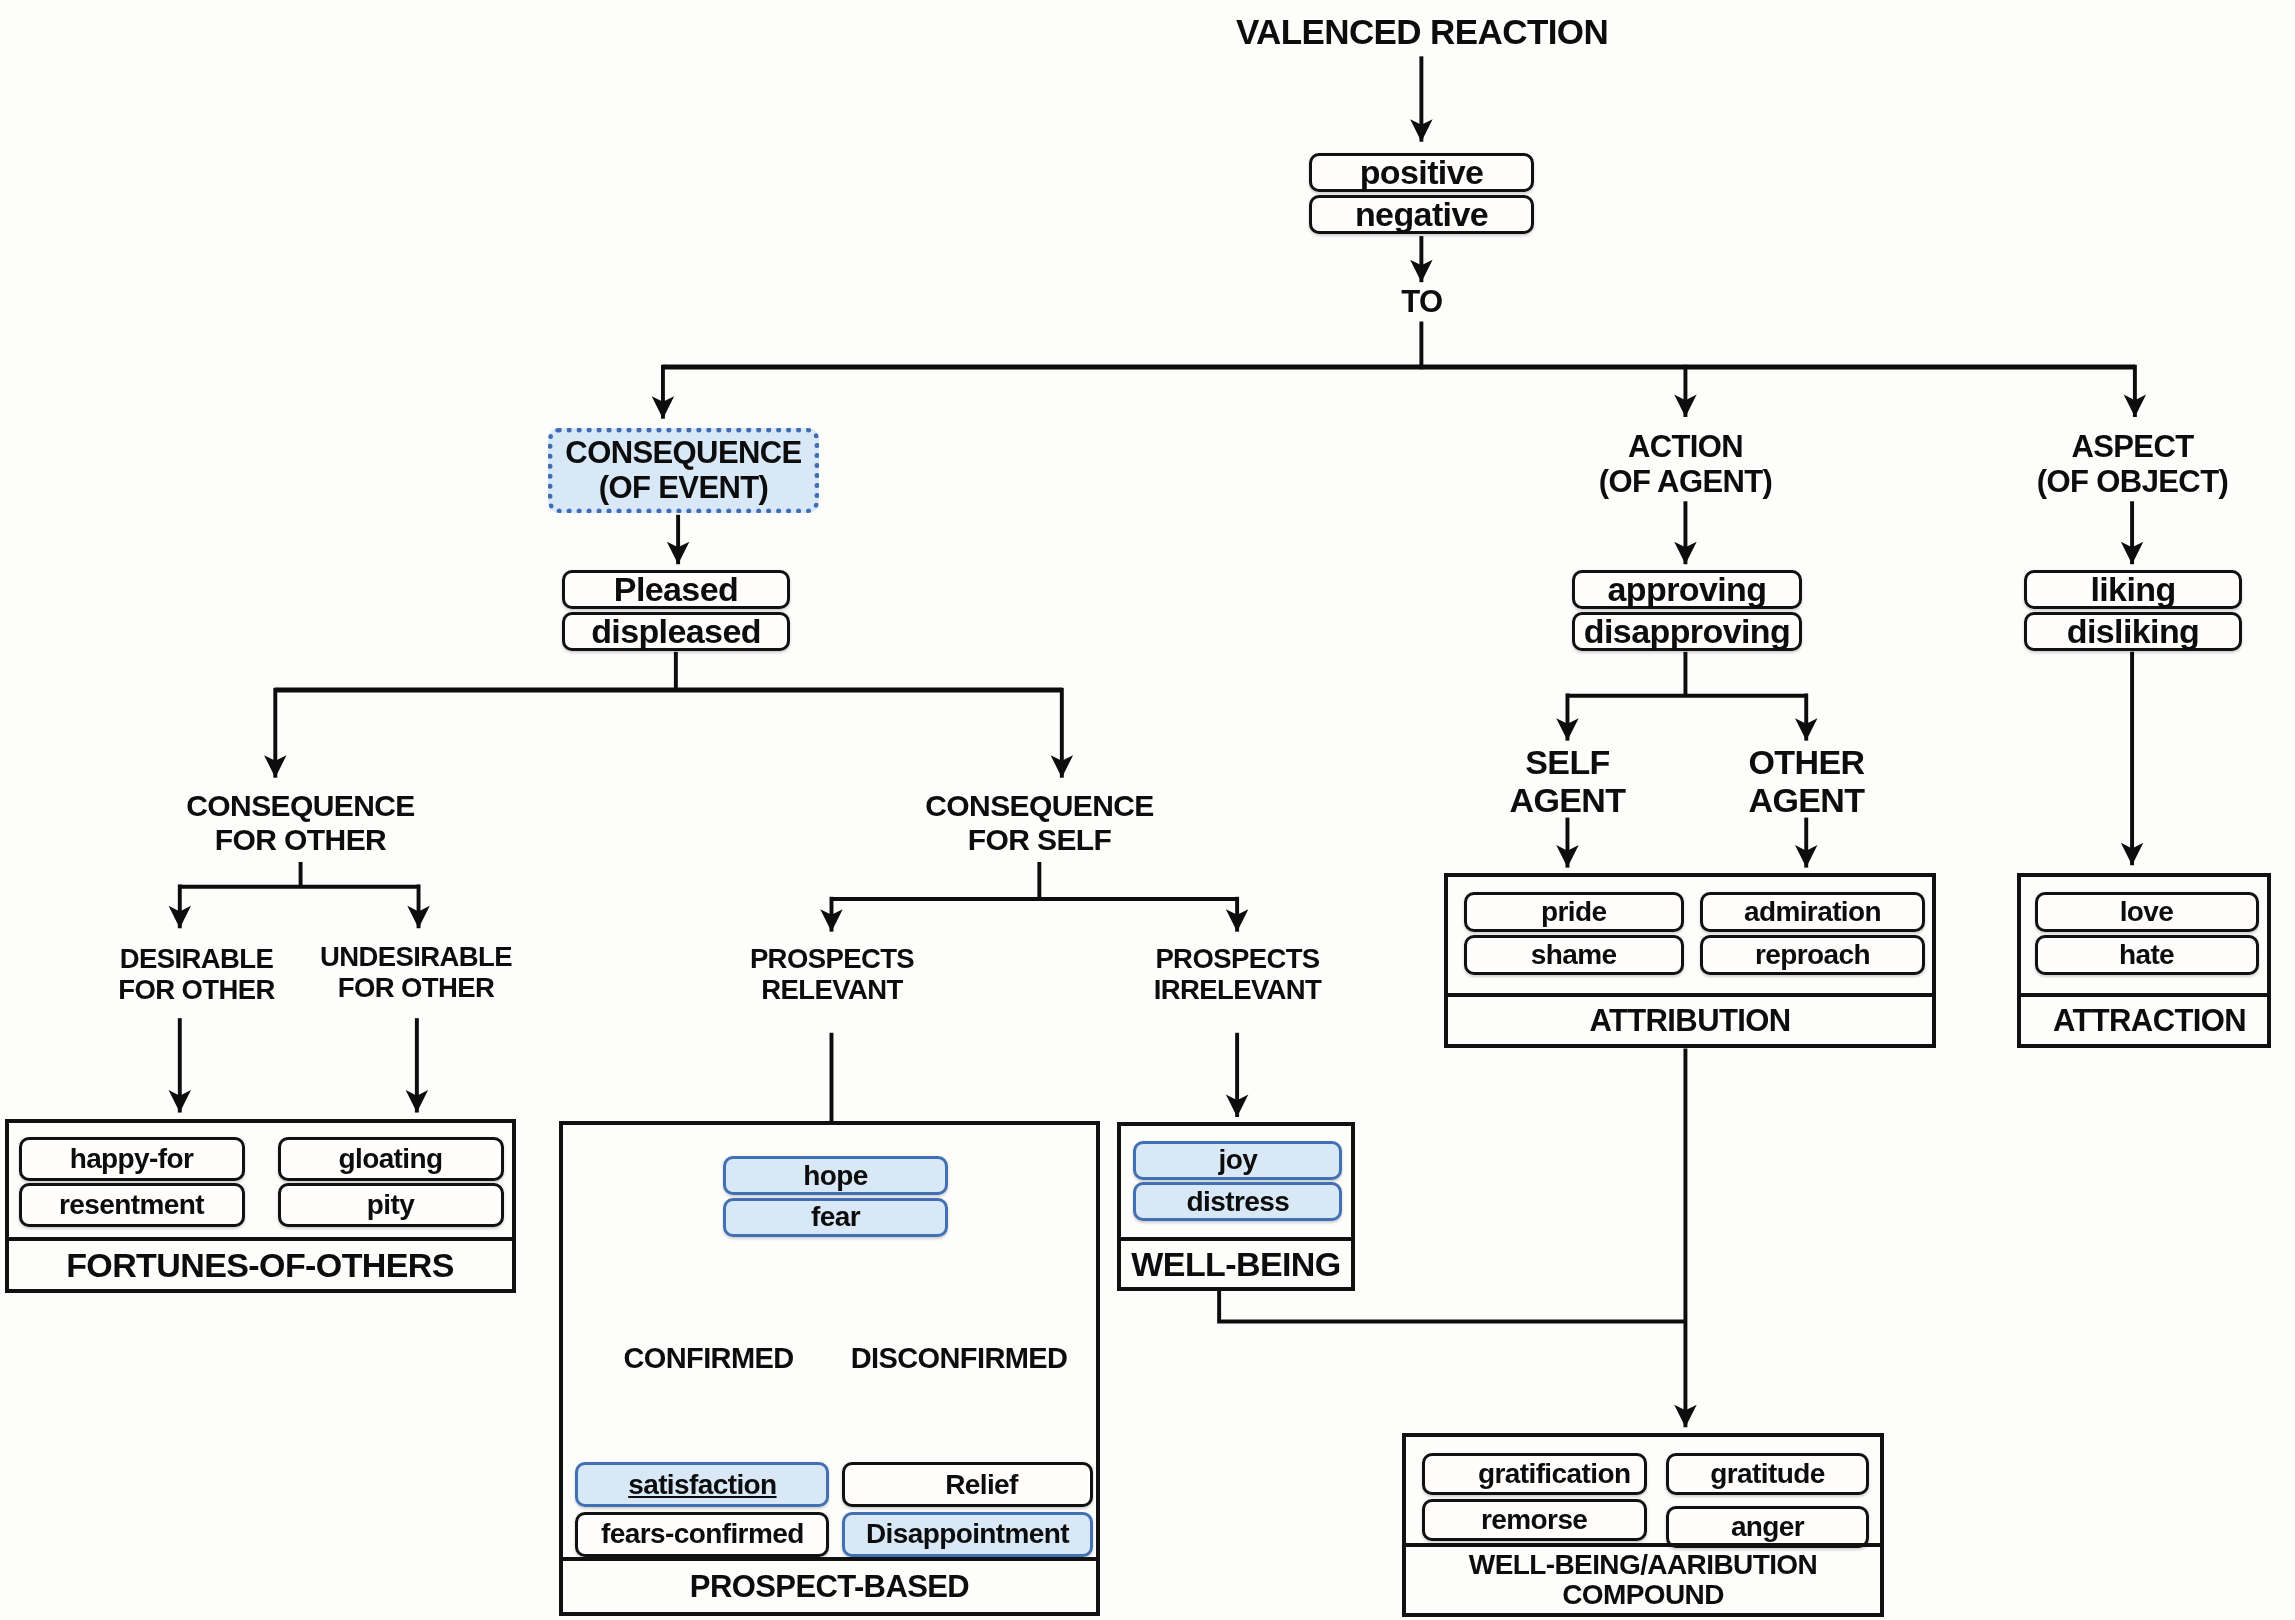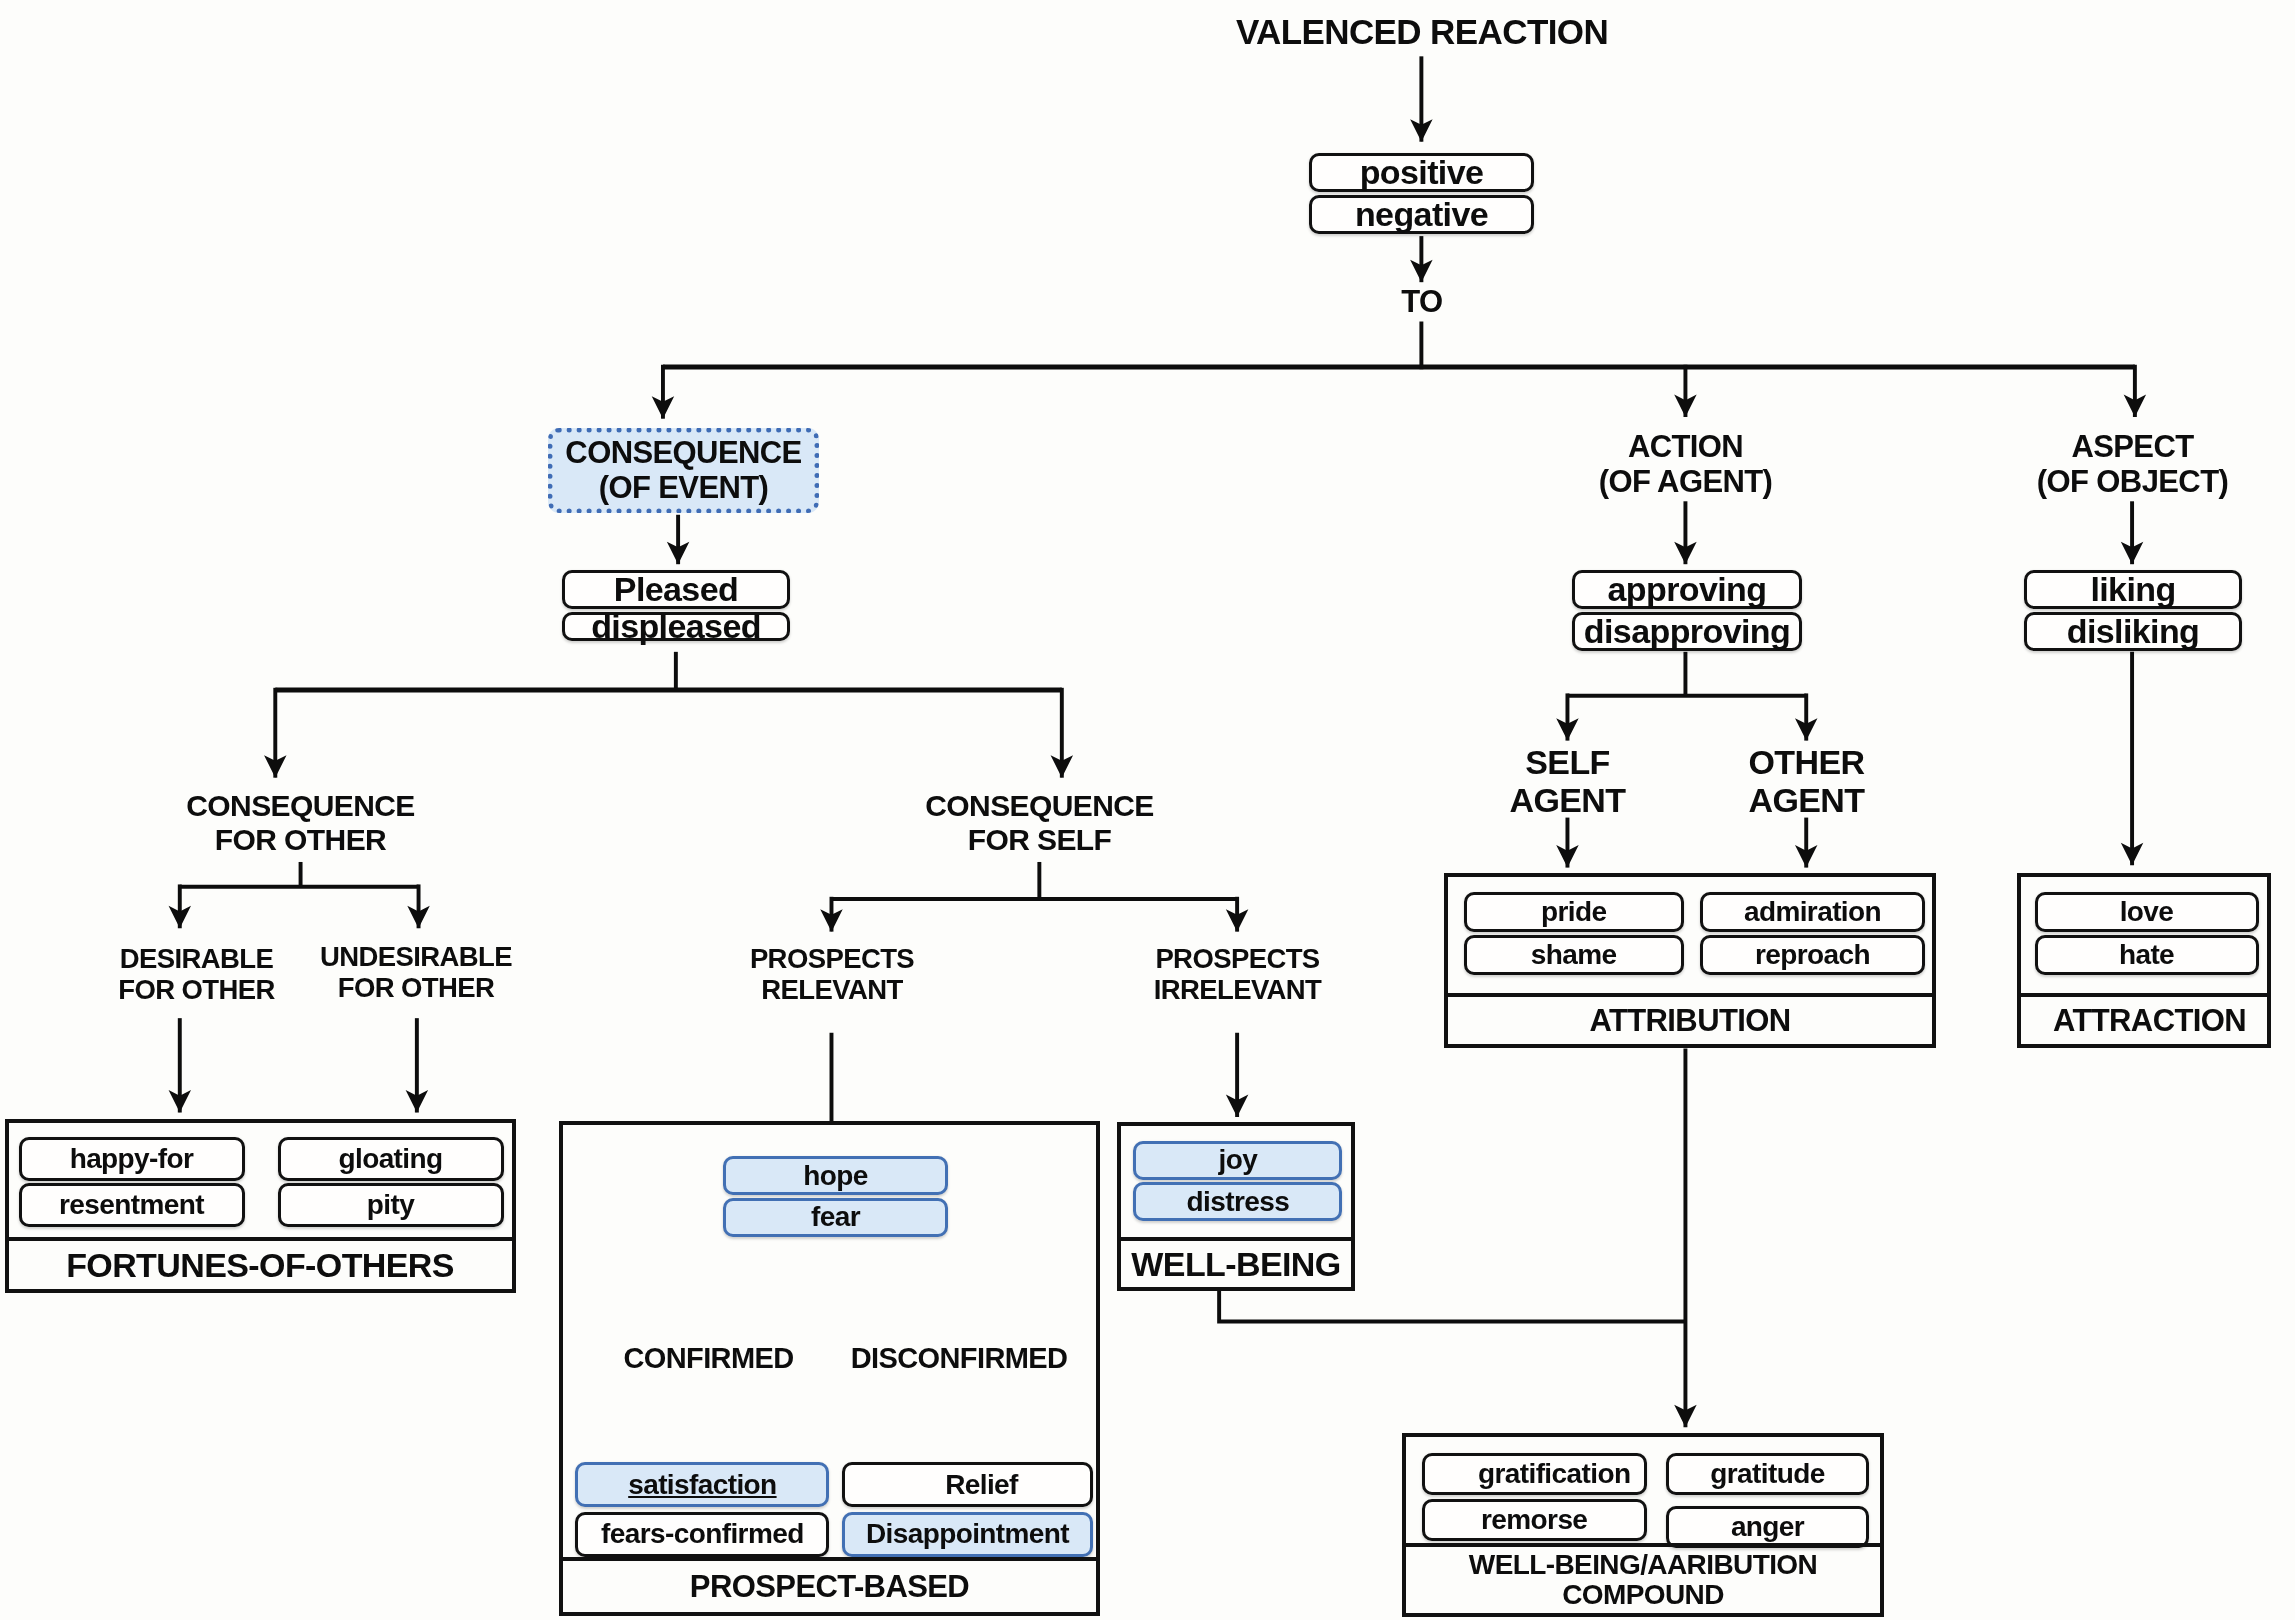--- a/index.html
+++ b/index.html
@@ -94,21 +94,21 @@
 
   <div class="abs node hdr t56" style="left:1380px;top:285px;width:84px;height:35px;">TO</div>
 
   <div class="abs node hdr event-hdr t55" style="left:548px;top:428px;width:271px;height:85px;">
     <span>CONSEQUENCE</span>
     <span>(OF EVENT)</span>
   </div>
 
   <div class="abs node stack" style="left:562px;top:570px;width:228px;">
     <div class="pill t52" style="height:39px;">Pleased</div>
-    <div class="pill t52" style="height:29px;">displeased</div>
+    <div class="pill t52" style="height:39px;">displeased</div>
   </div>
 
   <div class="abs node hdr t53" style="left:146px;top:786px;width:309px;height:73px;">
     <span>CONSEQUENCE</span>
     <span>FOR OTHER</span>
   </div>
   <div class="abs node hdr t53" style="left:885px;top:786px;width:309px;height:73px;">
     <span>CONSEQUENCE</span>
     <span>FOR SELF</span>
   </div>

